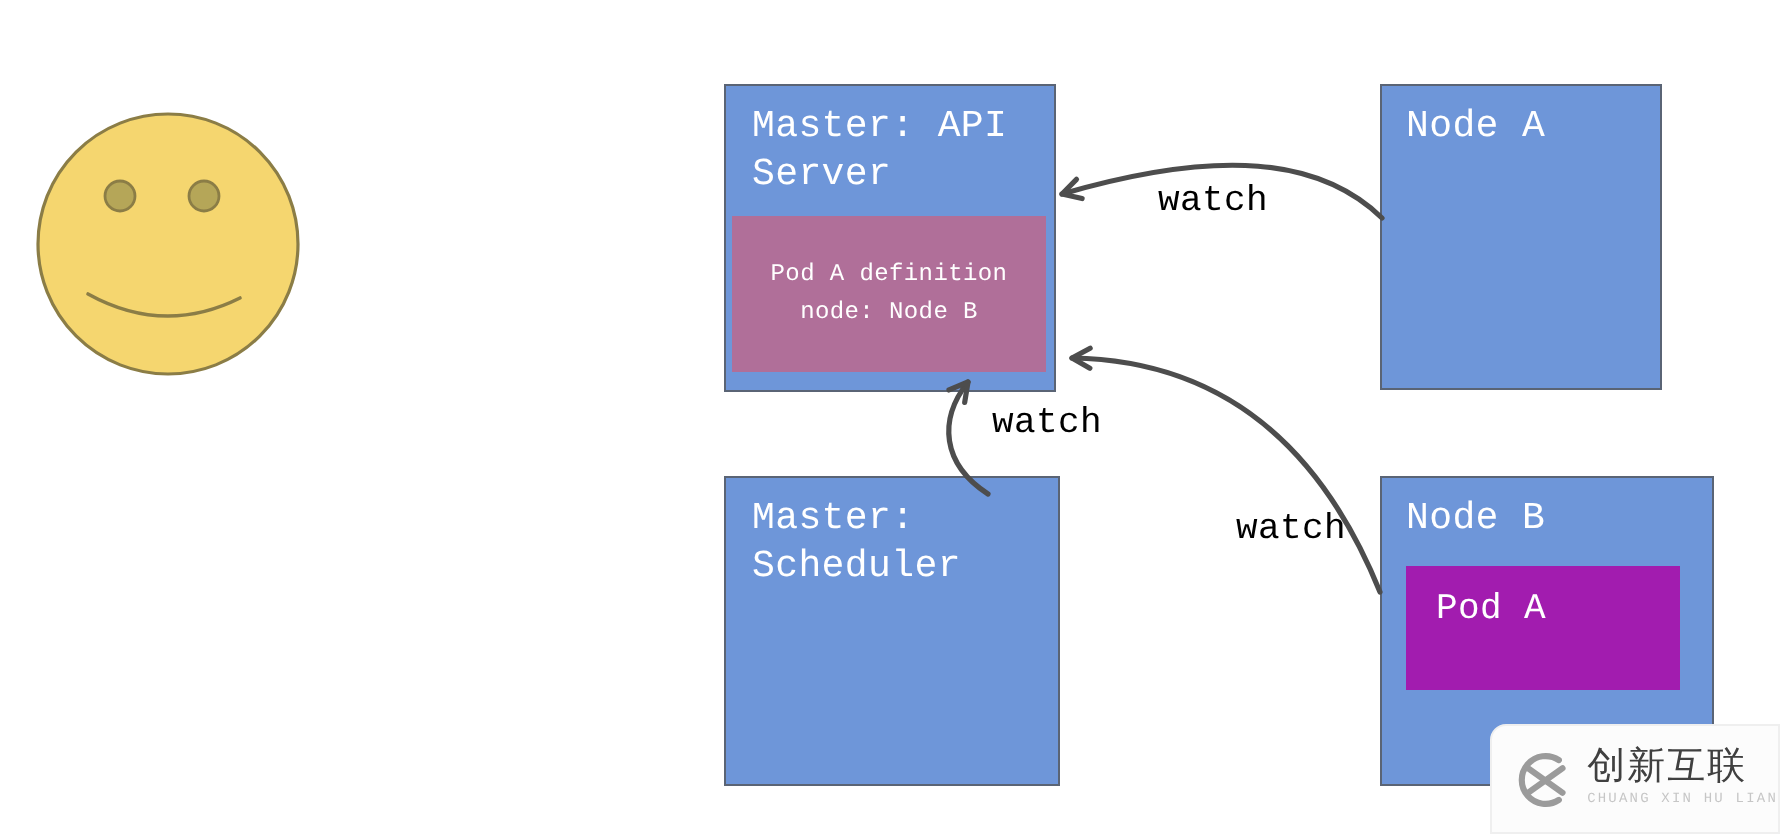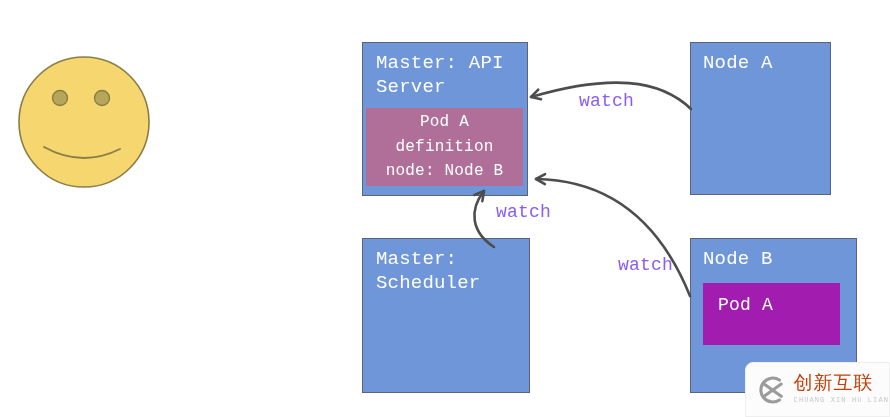--- a/index.html
+++ b/index.html
@@ -10,47 +10,47 @@
   .abs{position:absolute;}
   
   .box{
     position:absolute;box-sizing:border-box;color:#ffffff;
     font-size:19px;line-height:1.26;letter-spacing:.2px;
   }
   .box.blue{background:#6e96d9;border:1px solid #5a6475;}
   .box-api{left:362px;top:42px;width:166px;height:154px;padding:9px 8px 0 13px;}
   .box-poddef{
     left:366px;top:108px;width:157px;height:78px;background:#b06f99;
-    font-size:16px;line-height:1.55;text-align:center;
+    font-size:12px;line-height:1.55;text-align:center;
     display:flex;align-items:center;justify-content:flex-end;padding:0 6px;box-sizing:border-box;
   }
   .box-scheduler{left:362px;top:238px;width:168px;height:155px;padding:9px 20px 0 13px;}
   .box-nodea{left:690px;top:42px;width:141px;height:153px;padding:9px 8px 0 12px;}
   .box-nodeb{left:690px;top:238px;width:167px;height:155px;padding:9px 8px 0 12px;}
   .box-poda{
     left:703px;top:283px;width:137px;height:62px;background:#a21caf;
     font-size:18px;padding:11px 0 0 15px;
   }
   
   .watch{
-    position:absolute;color:#8b5cf6;font-size:18px;letter-spacing:.2px;
+    position:absolute;color:#000000;font-size:18px;letter-spacing:.2px;
   }
   .watch1{left:579px;top:91px;}
   .watch2{left:496px;top:202px;}
   .watch3{left:618px;top:255px;}
   
   svg.overlay{position:absolute;left:0;top:0;pointer-events:none;}
   
   .watermark{
     position:absolute;left:745px;top:362px;width:145px;height:55px;
     background:#fcfcfc;border:1px solid #efefef;border-radius:8px 0 0 0;
     display:flex;align-items:center;gap:6px;padding-left:9px;box-sizing:border-box;
   }
   .wm-text{display:flex;flex-direction:column;line-height:1.05;}
-  .wm-brand{color:#c2410c;font-size:19px;letter-spacing:1px;}
+  .wm-brand{color:#404040;font-size:19px;letter-spacing:1px;}
   .wm-sub{color:#c6c6c6;font-size:7px;letter-spacing:1.1px;margin-top:2px;white-space:nowrap;}
 </style>
 </head>
 <body>
 
 <div class="canvas">
 
   <svg class="abs" style="left:10px;top:48px;" width="150" height="150" viewBox="0 0 150 150">
     <circle cx="74" cy="74" r="65" fill="#f5d66f" stroke="#8b7d46" stroke-width="1.6"></circle>
     <circle cx="50" cy="50" r="7.5" fill="#b5a658" stroke="#8b7d46" stroke-width="1.4"></circle>

